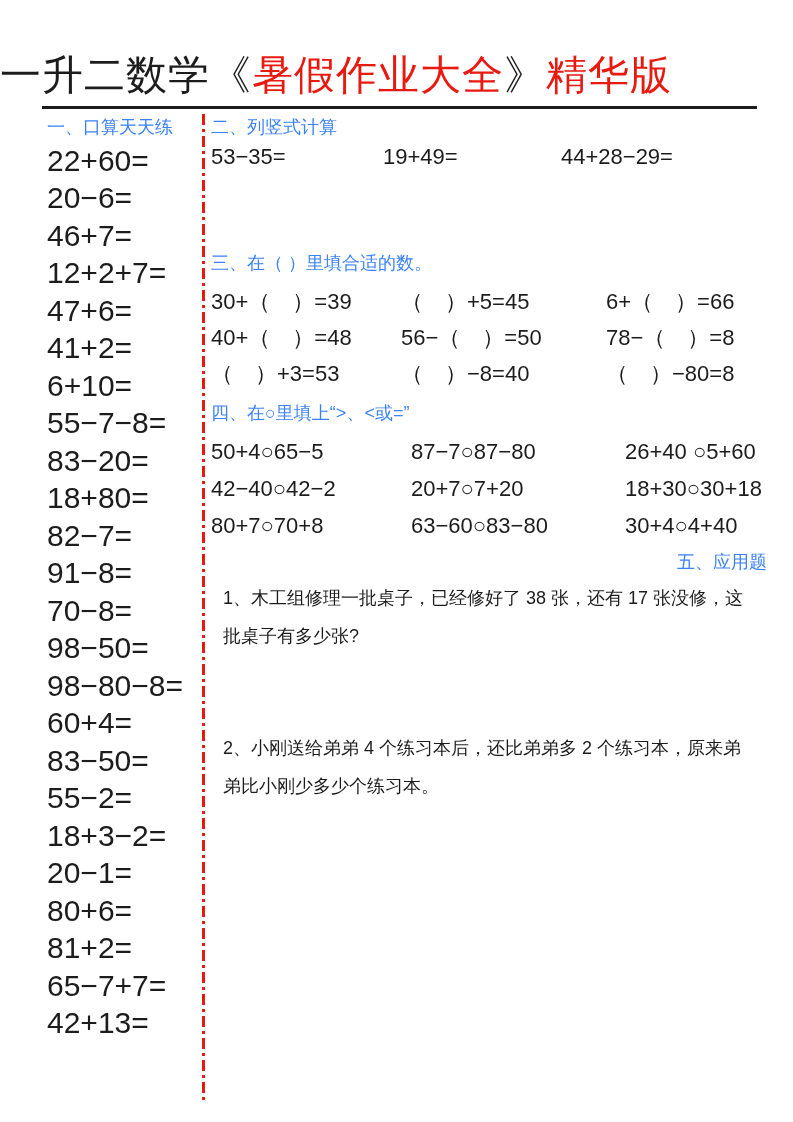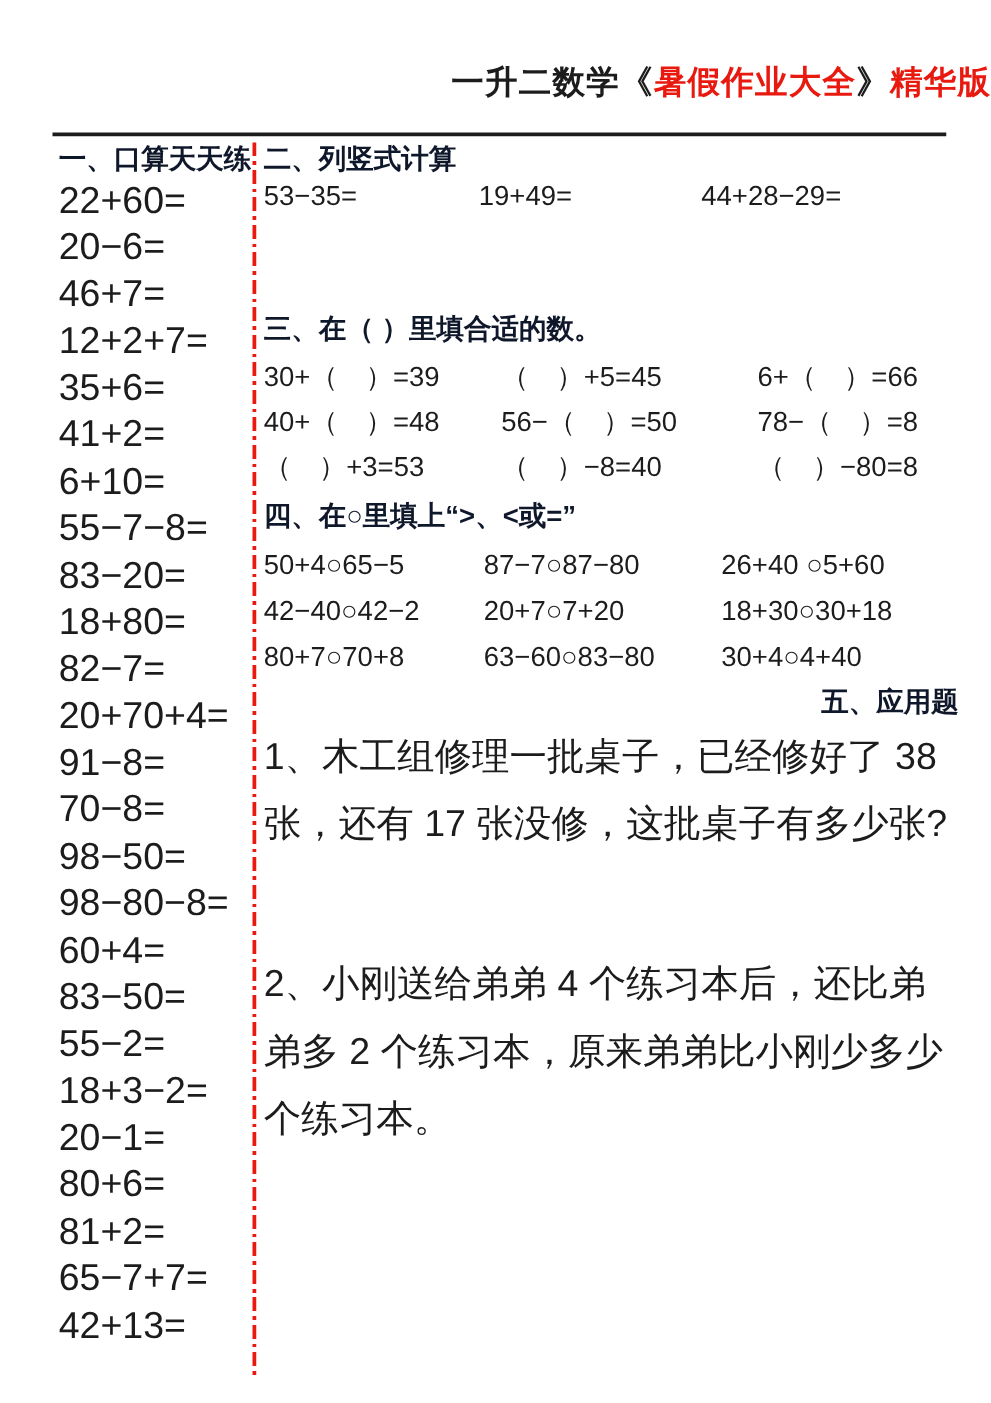--- a/index.html
+++ b/index.html
@@ -7,35 +7,35 @@
     width:793px;height:1122px;
     background:#ffffff;
     font-family:"Liberation Sans","DejaVu Sans",sans-serif;
     color:#1c1c1c;
     overflow:hidden;
     position:relative;
   }
   .page{position:absolute;inset:0;}
   .title{
     position:absolute;top:48px;left:0;right:0;
-    text-align:right;
-    font-size:26px;font-weight:bold;
+    text-align:left;
+    font-size:41px;font-weight:normal;
     letter-spacing:1px;
     white-space:nowrap;
   }
   .title .red{color:#e8190f;}
   .hr{
     position:absolute;top:106px;left:42px;width:715px;height:3px;
     background:#1c1c1c;
   }
   .content{position:absolute;top:112px;left:0;right:0;bottom:0;}
   
   .col-left{position:absolute;left:47px;top:0;width:150px;}
   .sec-header{
-    font-size:22px;font-weight:bold;color:#0f172a;
+    font-size:18px;font-weight:normal;color:#3b82f6;
     line-height:30px;white-space:nowrap;
   }
   .op-item{
     height:37.5px;display:flex;align-items:center;
     font-size:30px;white-space:nowrap;
   }
   
   .divider{
     position:absolute;left:202px;top:2px;width:3px;height:990px;
     background:repeating-linear-gradient(
@@ -43,30 +43,30 @@
       #e8190f 0 11px,
       transparent 11px 15px,
       #e8190f 15px 18px,
       transparent 18px 22px);
   }
   
   .col-right{position:absolute;left:211px;top:0;right:26px;}
   .prob-row{display:grid;font-size:22px;line-height:30px;white-space:nowrap;}
   .g2{grid-template-columns:172px 178px 1fr;}
   .g3{grid-template-columns:190px 205px 1fr;line-height:36px;}
-  .g4{grid-template-columns:176px 190px 1fr;line-height:37px;}
+  .g4{grid-template-columns:176px 190px 1fr;line-height:37px;gap:24px;}
   .g2.row1{}
   .g2.row2{margin-top:81px;}
   .s3h{margin-top:76px;}
   .g3.row1{margin-top:6px;}
   .s4h{margin-top:6px;}
   .g4.row1{margin-top:5px;}
   .s5h{margin-top:3px;text-align:right;}
   .word-problem{
-    font-size:30px;line-height:54px;margin:0;
+    font-size:18px;line-height:38px;margin:12px;
   }
   .word-problem.p1{margin-top:2px;}
   .word-problem.p2{margin-top:74px;}
 </style>
 </head>
 <body>
 
 <div class="page">
 
   <div class="title">
@@ -76,28 +76,27 @@
   <div class="hr"></div>
 
   <div class="content">
 
     <div class="col-left">
       <div class="sec-header">一、口算天天练</div>
       <div class="op-item">22+60=</div>
       <div class="op-item">20−6=</div>
       <div class="op-item">46+7=</div>
       <div class="op-item">12+2+7=</div>
-      <div class="op-item">35+6=</div>
+      <div class="op-item">47+6=</div>
       <div class="op-item">41+2=</div>
       <div class="op-item">6+10=</div>
       <div class="op-item">55−7−8=</div>
       <div class="op-item">83−20=</div>
       <div class="op-item">18+80=</div>
       <div class="op-item">82−7=</div>
-      <div class="op-item">20+70+4=</div>
       <div class="op-item">91−8=</div>
       <div class="op-item">70−8=</div>
       <div class="op-item">98−50=</div>
       <div class="op-item">98−80−8=</div>
       <div class="op-item">60+4=</div>
       <div class="op-item">83−50=</div>
       <div class="op-item">55−2=</div>
       <div class="op-item">18+3−2=</div>
       <div class="op-item">20−1=</div>
       <div class="op-item">80+6=</div>

